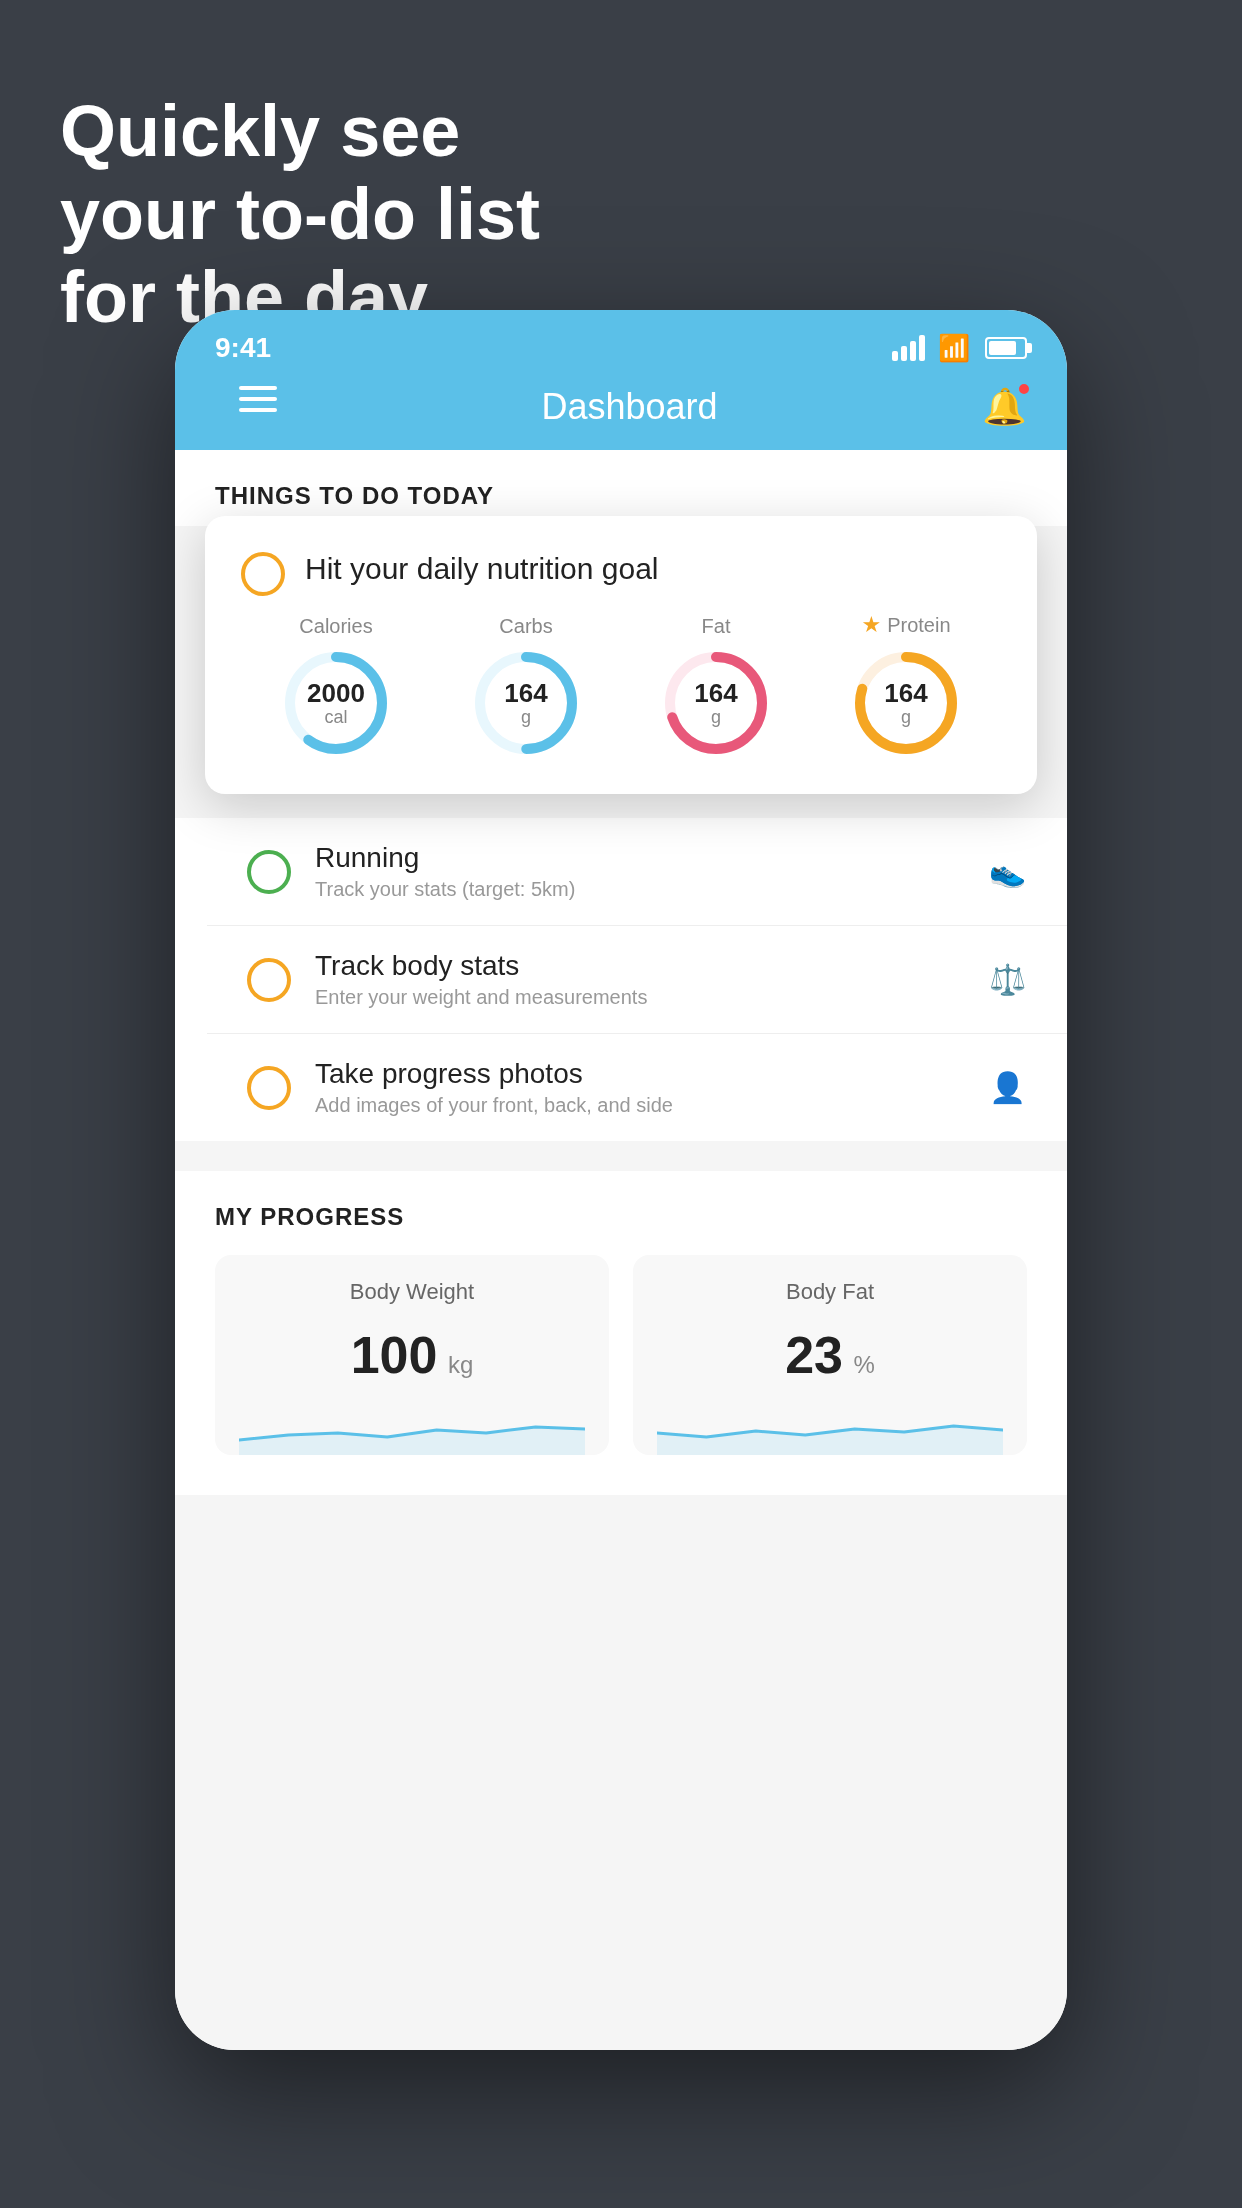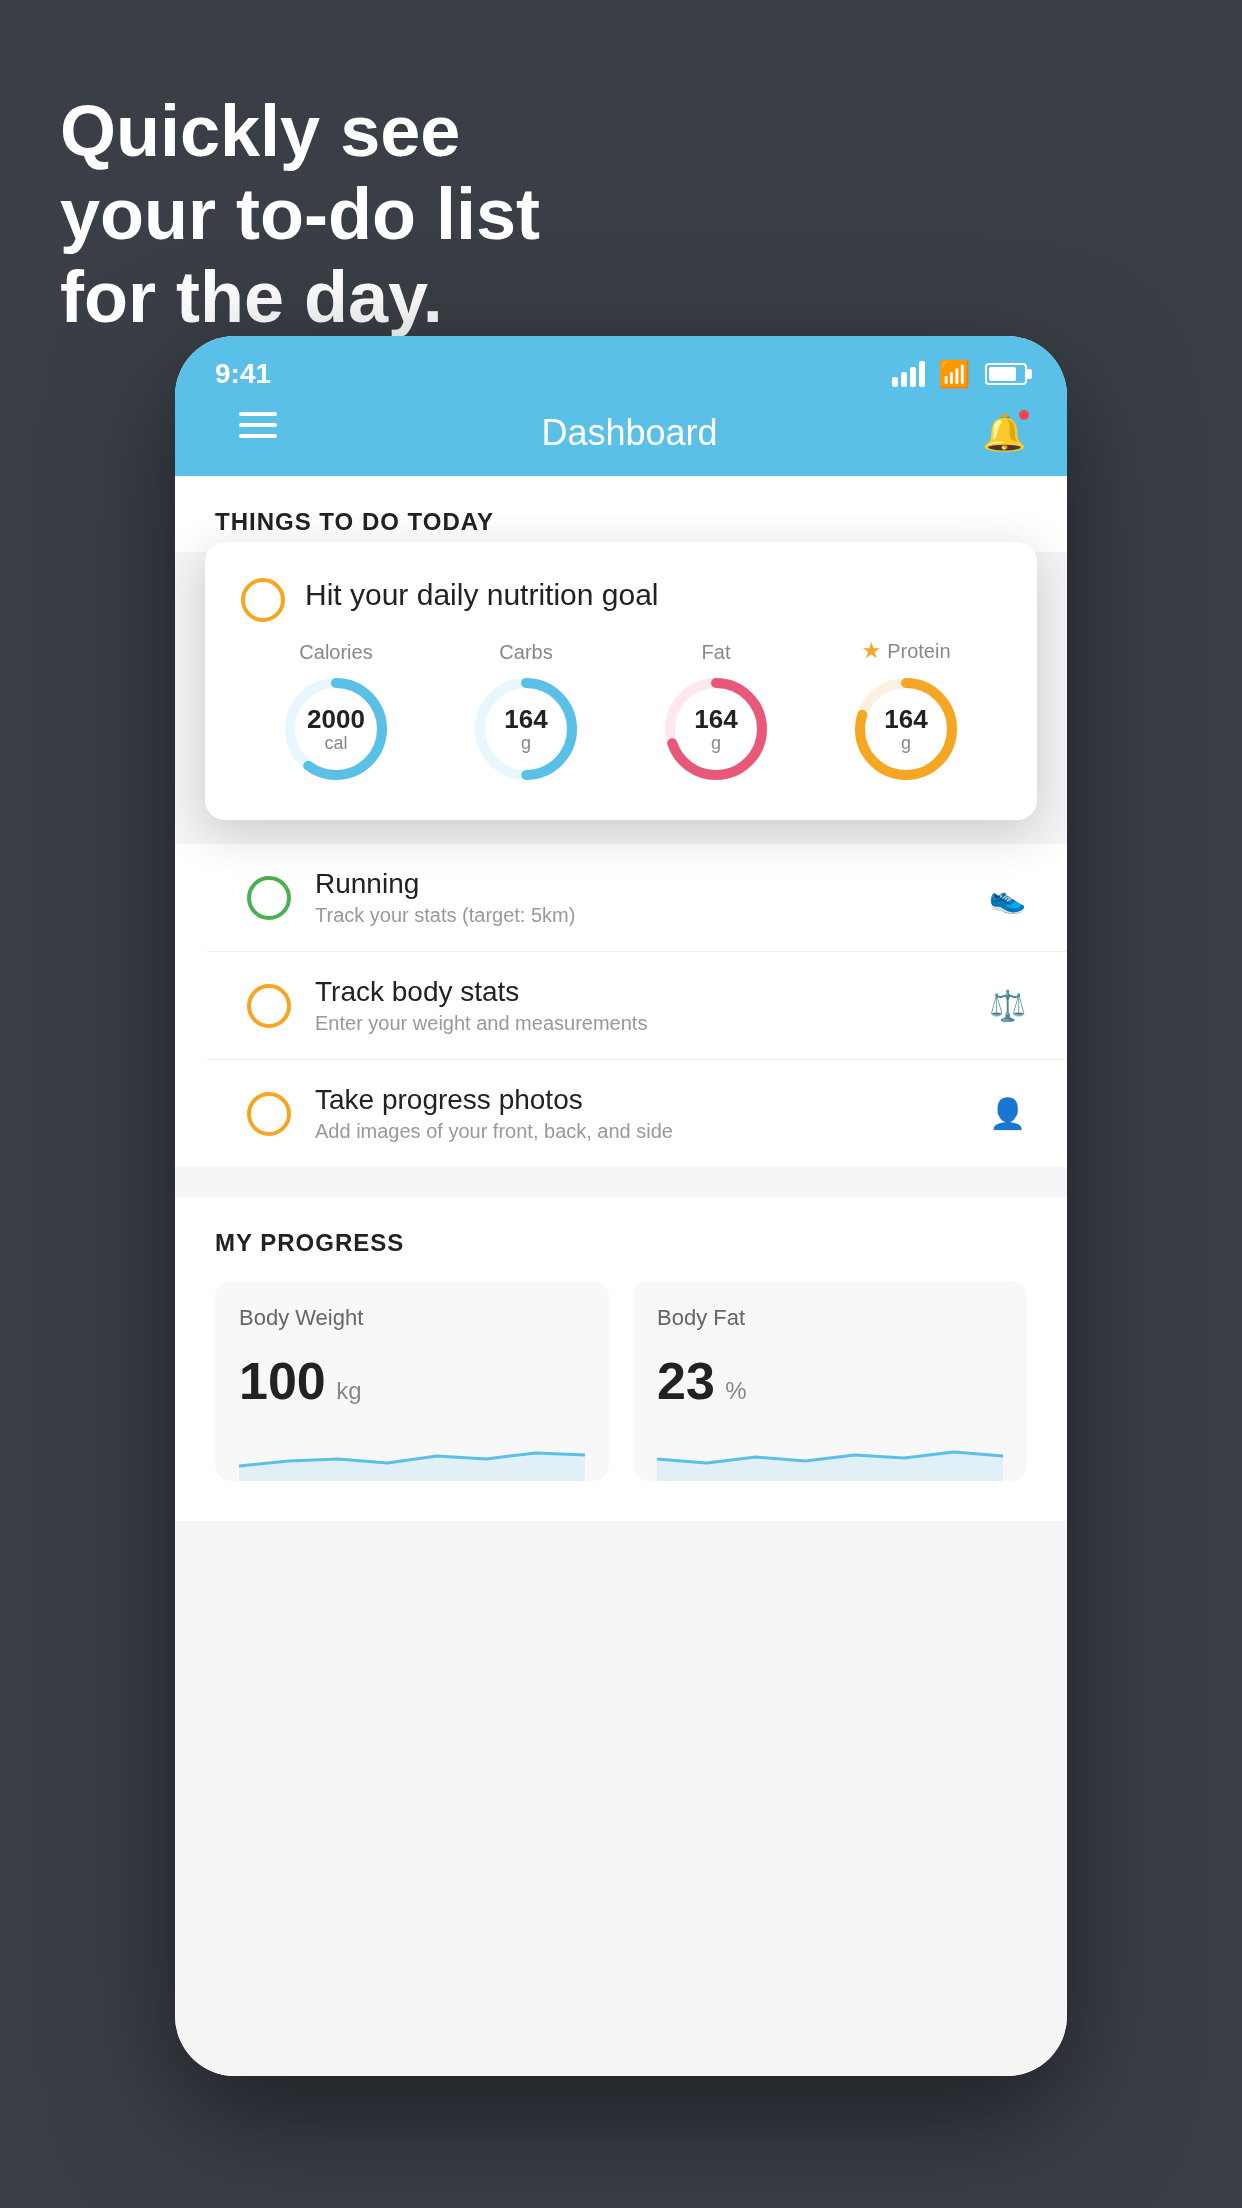--- a/index.html
+++ b/index.html
@@ -20,21 +20,21 @@
       color: #fff;
       font-size: 72px;
       font-weight: 800;
       line-height: 1.15;
       max-width: 600px;
     }
 
     
     .phone {
       position: absolute;
-      top: 336px;
+      top: 310px;
       left: 175px;
       width: 892px;
       background: #fff;
       border-radius: 60px;
       overflow: hidden;
       box-shadow: 0 40px 120px rgba(0,0,0,0.5);
     }
 
     
     .status-bar {
@@ -301,20 +301,21 @@
       display: flex;
       gap: 24px;
       padding-bottom: 40px;
     }
     .progress-card {
       flex: 1;
       background: #f8f8f8;
       border-radius: 16px;
       padding: 24px 24px 0 24px;
       overflow: hidden;
+      text-align: center;
     }
     .progress-card-label {
       font-size: 22px;
       color: #666;
       margin-bottom: 20px;
     }
     .progress-card-value {
       font-size: 52px;
       font-weight: 700;
       color: #222;

